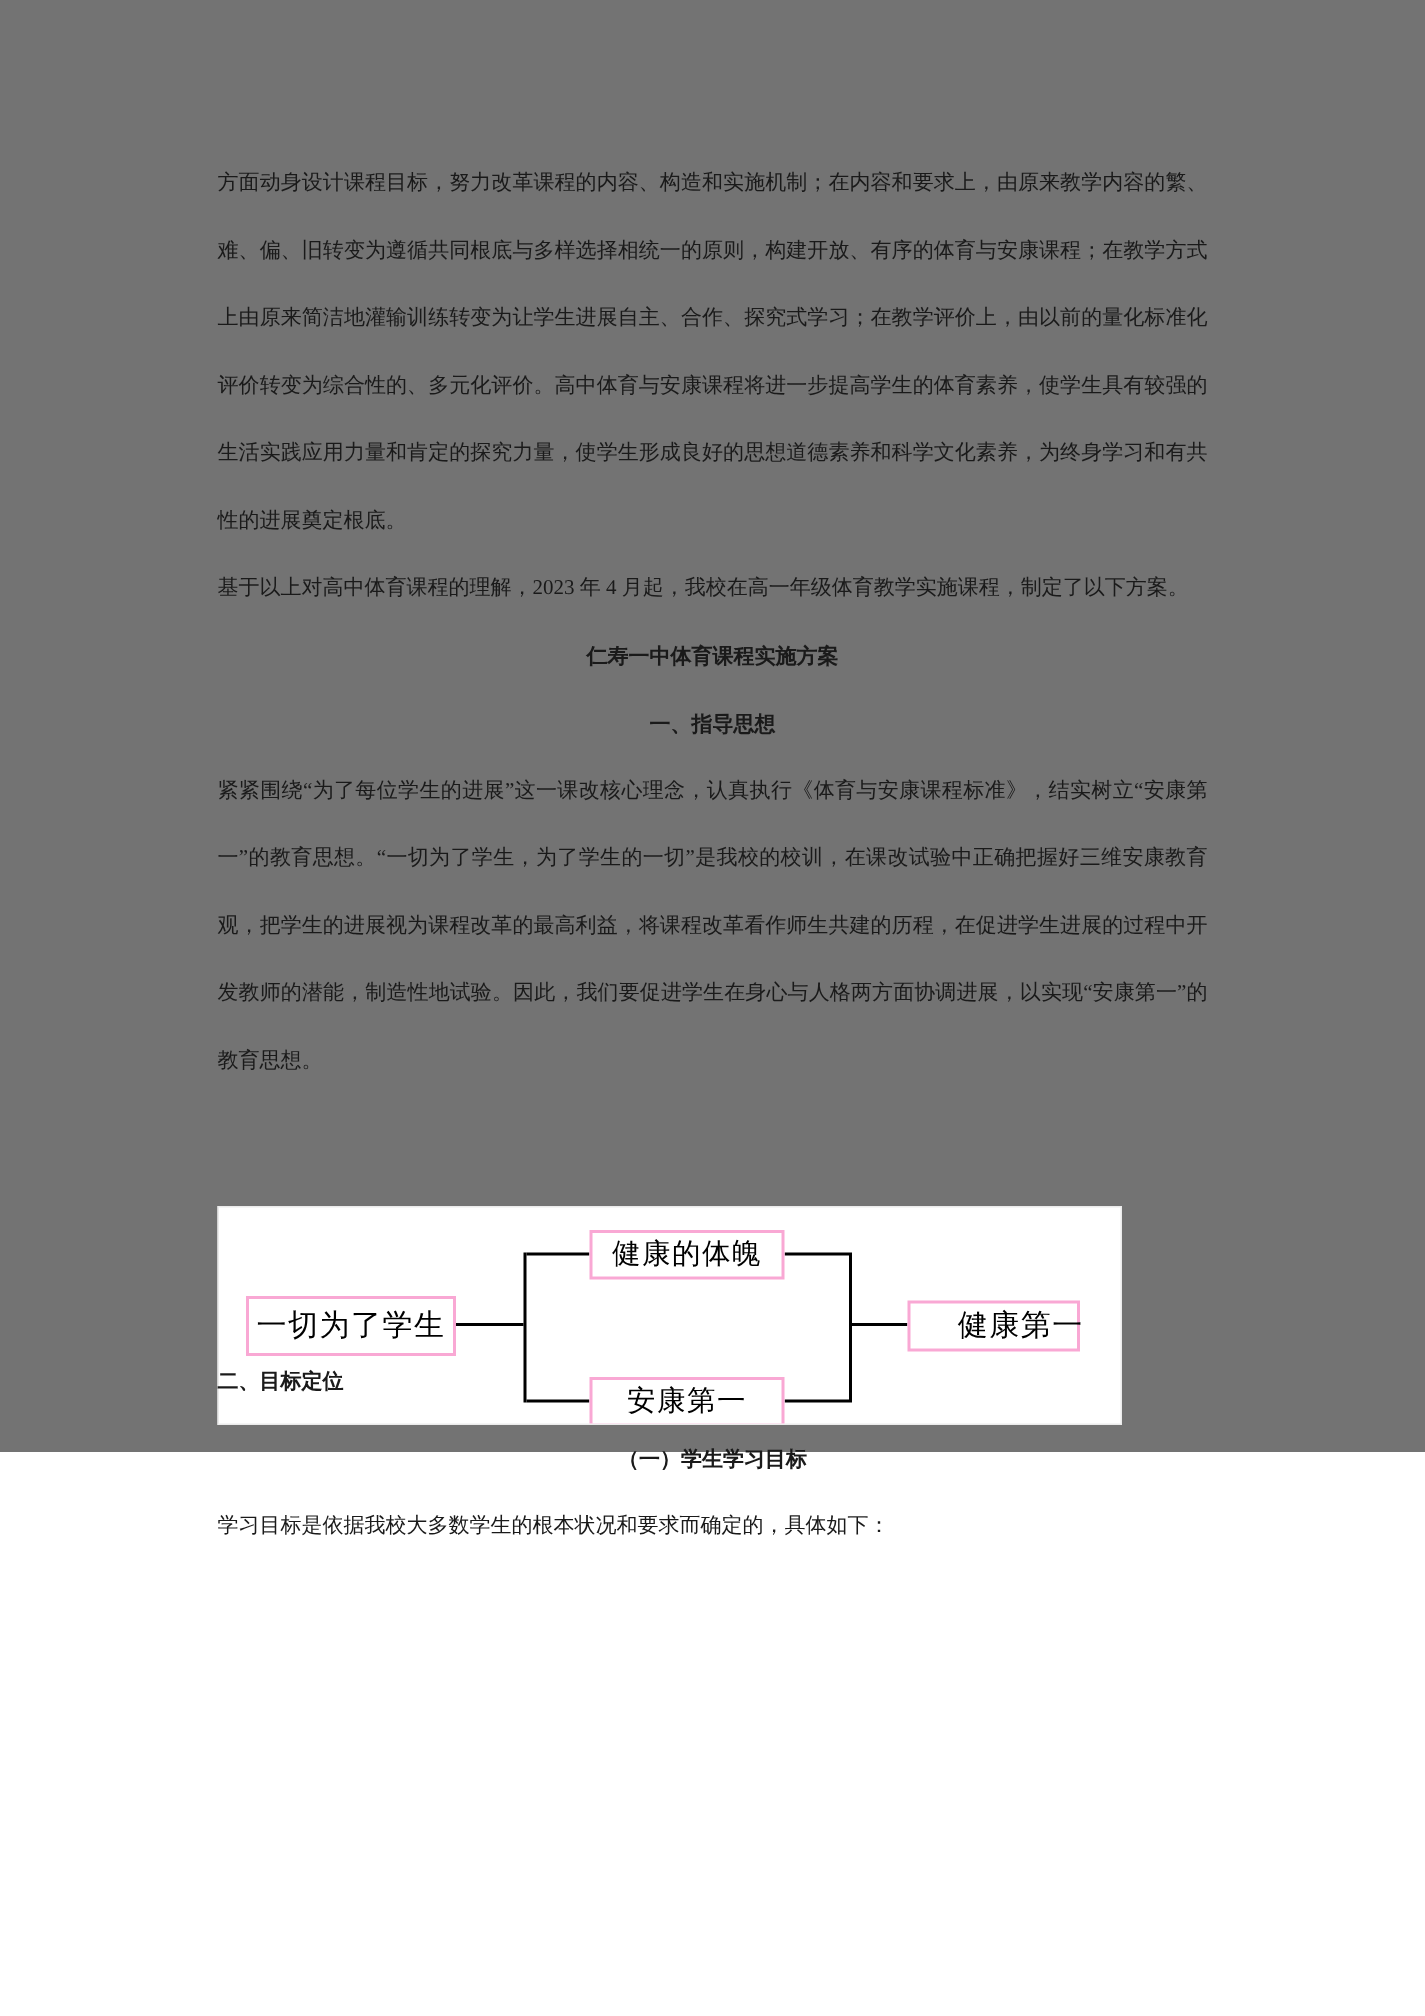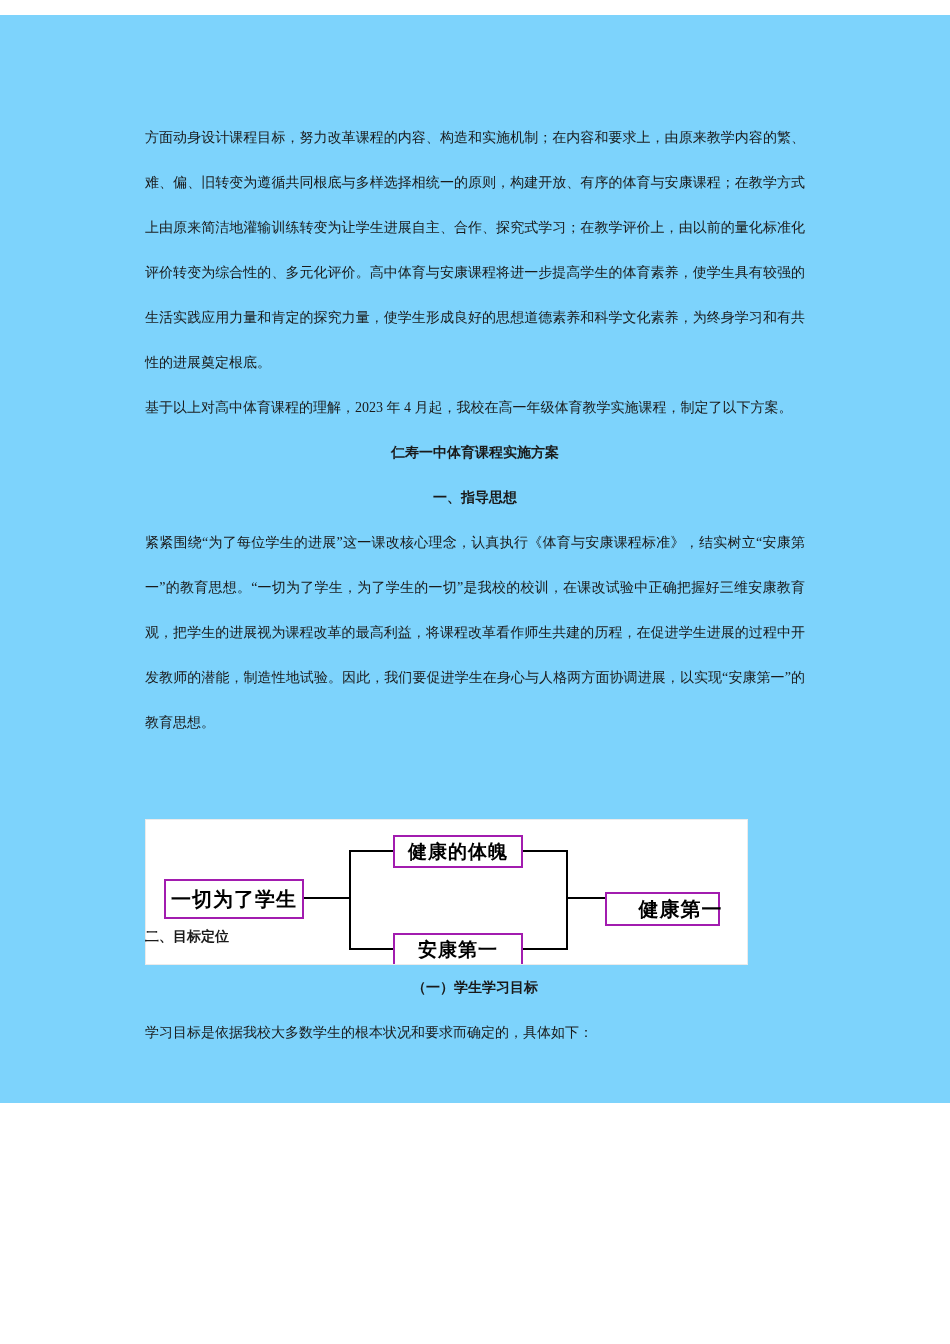--- a/index.html
+++ b/index.html
@@ -7,23 +7,22 @@
   body {
     width: 950px;
     height: 1344px;
     overflow: hidden;
     font-family: "Liberation Serif", "DejaVu Serif", serif;
     color: #1a1a1a;
   }
   .page {
     position: relative;
     width: 950px;
-    height: 1088px;
-    background: #7dd3fc;
-    margin-top: 15px;
+    height: 968px;
+    background: #737373;
   }
   .content {
     padding: 100px 145px 0 145px;
     font-size: 14px;
     line-height: 45px;
     text-align: justify;
     text-justify: inter-ideograph;
   }
   .para {
     text-align: justify;
@@ -47,36 +46,36 @@
     left: 0;
     top: 0;
     width: 603px;
     height: 146px;
     background: #ffffff;
     border: 1px solid #ebebeb;
     overflow: hidden;
   }
   .dbox {
     position: absolute;
-    border: 2px solid #a21caf;
+    border: 2px solid #f9a8d4;
     background: #ffffff;
     display: flex;
     align-items: center;
     justify-content: center;
     font-family: "Liberation Sans", "DejaVu Sans", sans-serif;
-    font-weight: 700;
+    font-weight: 400;
     font-size: 20px;
     letter-spacing: 1px;
     white-space: nowrap;
     color: #000;
   }
   .dbox-left   { left: 18px;  top: 59px;  width: 140px; height: 40px; }
   .dbox-top    { left: 247px; top: 15px;  width: 130px; height: 33px; font-size: 19px; }
   .dbox-bottom { left: 247px; top: 113px; width: 130px; height: 33px; font-size: 19px; }
-  .dbox-right  { left: 459px; top: 72px;  width: 115px; height: 34px; padding-left: 36px; }
+  .dbox-right  { left: 459px; top: 62px;  width: 115px; height: 34px; padding-left: 36px; }
   .dline { position: absolute; background: #000000; }
   .dline-h-leftbox      { left: 158px; top: 77px;  width: 45px;  height: 2px; }
   .dline-v-left         { left: 203px; top: 30px;  width: 2px;   height: 100px; }
   .dline-h-topleft      { left: 205px; top: 30px;  width: 42px;  height: 2px; }
   .dline-h-bottomleft   { left: 205px; top: 128px; width: 42px;  height: 2px; }
   .dline-h-topright     { left: 377px; top: 30px;  width: 43px;  height: 2px; }
   .dline-h-bottomright  { left: 377px; top: 128px; width: 43px;  height: 2px; }
   .dline-v-right        { left: 420px; top: 30px;  width: 2px;   height: 100px; }
   .dline-h-rightbox     { left: 422px; top: 77px;  width: 37px;  height: 2px; }
   .overlay-heading {

